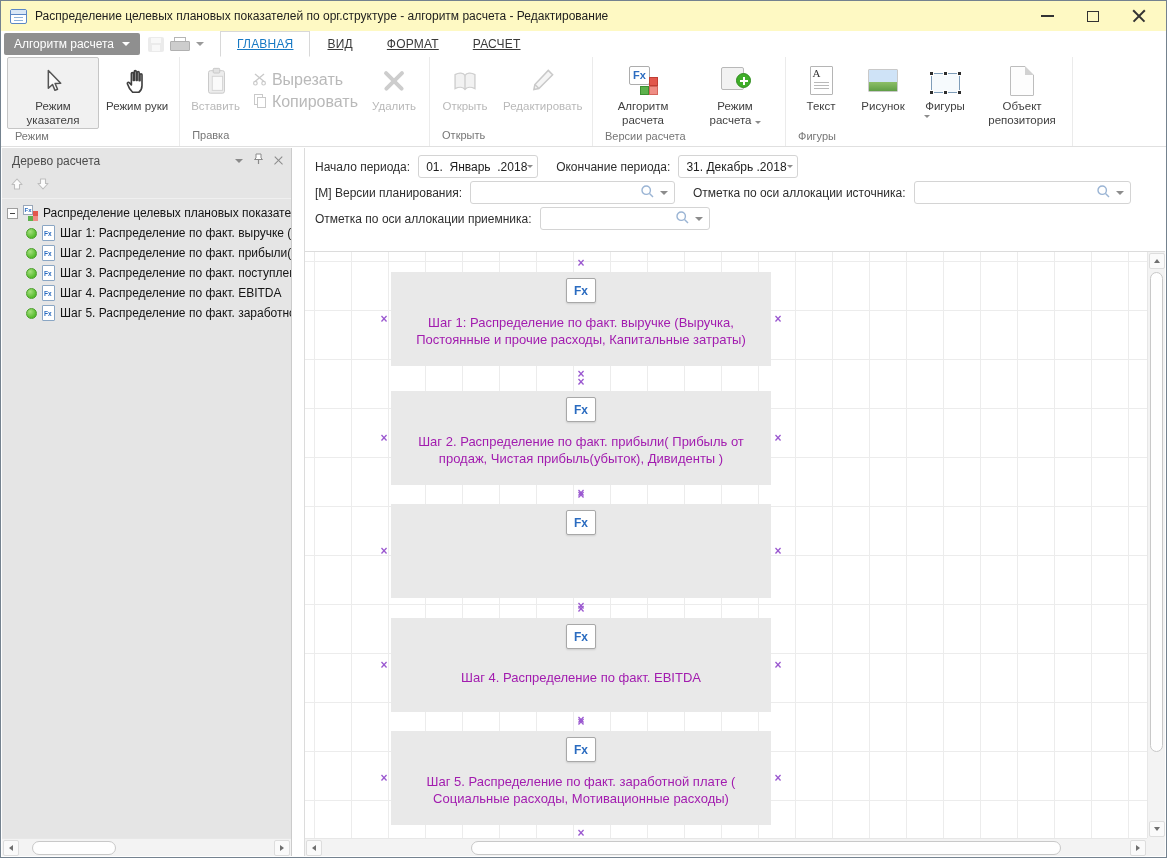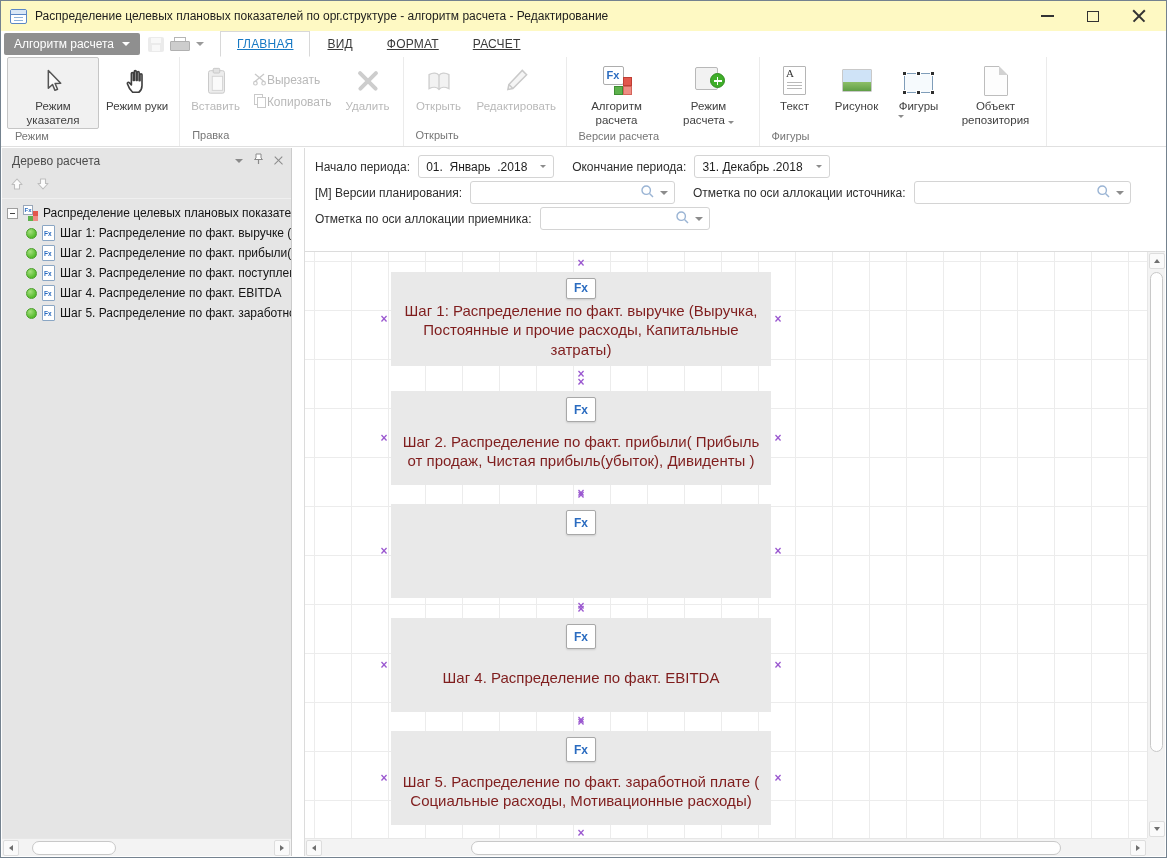--- a/index.html
+++ b/index.html
@@ -41,21 +41,21 @@
   .ribbon { height:90px; display:flex; background:#fff; border-bottom:1px solid #e0e0e0; padding-left:2px; }
   .rgroup { display:flex; flex-direction:column; border-right:1px solid #ebebeb; padding:0 4px; }
   .rbtns { flex:1; display:flex; align-items:stretch; }
   .rg-label { text-align:left; font-size:11px; color:#767676; padding:1px 8px 5px; }
   .bigbtn { min-width:62px; display:flex; flex-direction:column; align-items:center; padding:5px 6px 0; border:1px solid transparent; border-radius:2px; }
   .bigbtn.selected { background:#f1f1f1; border-color:#c6c6c6; }
   .bicon { height:35px; display:flex; align-items:center; justify-content:center; }
   .blabel { font-size:11.5px; color:#3f3f3f; text-align:center; line-height:1.25; margin-top:1px; max-width:78px; }
   .bigbtn.disabled .blabel, .smallbtn.disabled { color:#b9b9b9; }
   .smallstack { display:flex; flex-direction:column; padding-top:12px; }
-  .smallbtn { display:flex; align-items:center; height:22px; padding:0 5px; font-size:12px; }
+  .smallbtn { display:flex; align-items:center; gap:5px; height:22px; padding:0 5px; font-size:16px; }
   .caret-dn.dark { border-top-color:#8c8c8c; border-left-width:3.5px; border-right-width:3.5px; border-top-width:3.5px; display:inline-block; margin-left:3px; }
   .caret-under { margin:2px auto 0; }
 
   
   .icon-delete { position:relative; width:24px; height:24px; }
   .icon-delete::before,.icon-delete::after { content:""; position:absolute; left:-1px; top:10.5px; width:26px; height:3.5px; background:#cdcdcd; border-radius:2px; }
   .icon-delete::before { transform:rotate(45deg); } .icon-delete::after { transform:rotate(-45deg); }
   .fx-algo { position:relative; width:32px; height:32px; }
   .fx-box { position:absolute; left:2px; top:1px; width:21px; height:19px; background:#fff; border:1px solid #adadad; border-radius:2px; color:#2b6cc0; font-weight:bold; font-size:11px; display:flex; align-items:center; justify-content:center; }
   .sq { position:absolute; width:9px; height:9px; }
@@ -113,30 +113,30 @@
   
   .filterbar { height:104px; flex:none; background:#fff; border-bottom:1px solid #dcdcdc; padding-top:5px; }
   .frow { display:flex; align-items:center; height:25px; margin:1px 0 1px 10px; font-size:12px; color:#2e2e2e; }
   .frow .lbl { margin-right:8px; white-space:nowrap; }
   .frow .lbl2 { margin-left:18px; }
   .combo { height:23px; border:1px solid #d4d4d4; border-radius:3px; background:#fff; display:flex; align-items:center; padding:0 7px; font-size:12px; color:#1e1e1e; }
   .combo .val { flex:1; white-space:pre; }
   .combo .caret-dn { border-top-color:#8c8c8c; border-left-width:3.5px; border-right-width:3.5px; border-top-width:3.5px; }
   .searchbox { height:23px; border:1px solid #d4d4d4; border-radius:3px; background:#fff; display:flex; align-items:center; padding:0 6px 0 4px; gap:5px; }
   .searchbox input { flex:1; border:none; outline:none; font-size:12px; min-width:0; font-family:"Liberation Sans",sans-serif; }
-  .w-combo { width:136px; } .w-v { width:205px; } .w-s { width:217px; } .w-t { width:170px; }
+  .w-combo { width:120px; } .w-v { width:205px; } .w-s { width:217px; } .w-t { width:170px; }
 
   
   .canvas-area { flex:1; position:relative; min-height:0; }
   .canvas { position:absolute; left:0; top:0; right:18px; bottom:18px; overflow:hidden; background-color:#fff;
     background-image:linear-gradient(to right,#ececec 1px,transparent 1px),linear-gradient(to bottom,#ececec 1px,transparent 1px);
     background-size:37px 49px; background-position:9px 9px; }
   .block { position:absolute; left:86px; width:380px; height:94px; background:#e9e9e9; display:flex; flex-direction:column; align-items:center; }
   .fx-btn { margin-top:6px; width:30px; height:25px; background:#fff; border:1px solid #a8a8a8; border-radius:2px; box-shadow:0 1px 2px rgba(0,0,0,.12); color:#2b6cc0; font-weight:bold; font-size:12px; display:flex; align-items:center; justify-content:center; }
-  .btext { flex:1; display:flex; align-items:center; justify-content:center; text-align:center; font-size:15px; color:#7f1d1d; line-height:1.3; padding:2px 4px 7px; }
+  .btext { flex:1; display:flex; align-items:center; justify-content:center; text-align:center; font-size:13px; color:#a21caf; line-height:1.3; padding:2px 4px 7px; }
   .hd { position:absolute; color:#9b59d0; font-size:12px; font-weight:bold; line-height:10px; width:10px; height:10px; text-align:center; }
   .hd::after { content:"\00D7"; }
   .hd.t { left:50%; top:-14px; transform:translateX(-50%); }
   .hd.b { left:50%; bottom:-13px; transform:translateX(-50%); }
   .hd.l { left:-12px; top:50%; transform:translateY(-50%); }
   .hd.r { right:-12px; top:50%; transform:translateY(-50%); }
 
   
   .vscroll { position:absolute; right:0; top:0; bottom:18px; width:18px; background:#f3f3f3; border-left:1px solid #e7e7e7; }
   .hscroll { position:absolute; left:0; right:18px; bottom:0; height:18px; background:#f3f3f3; border-top:1px solid #e7e7e7; display:flex; align-items:center; }

